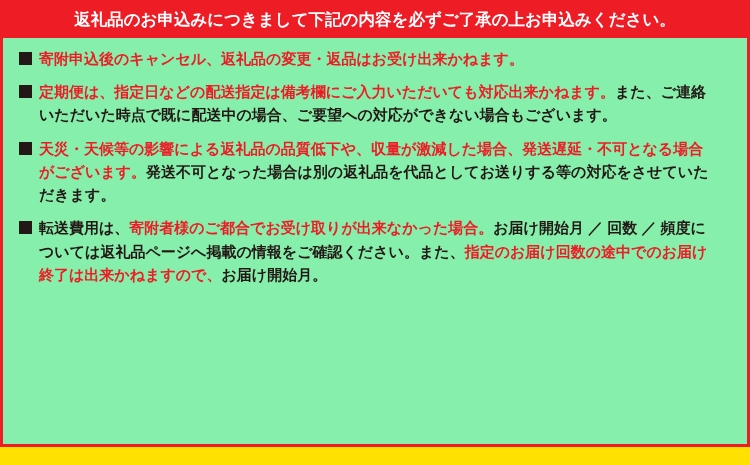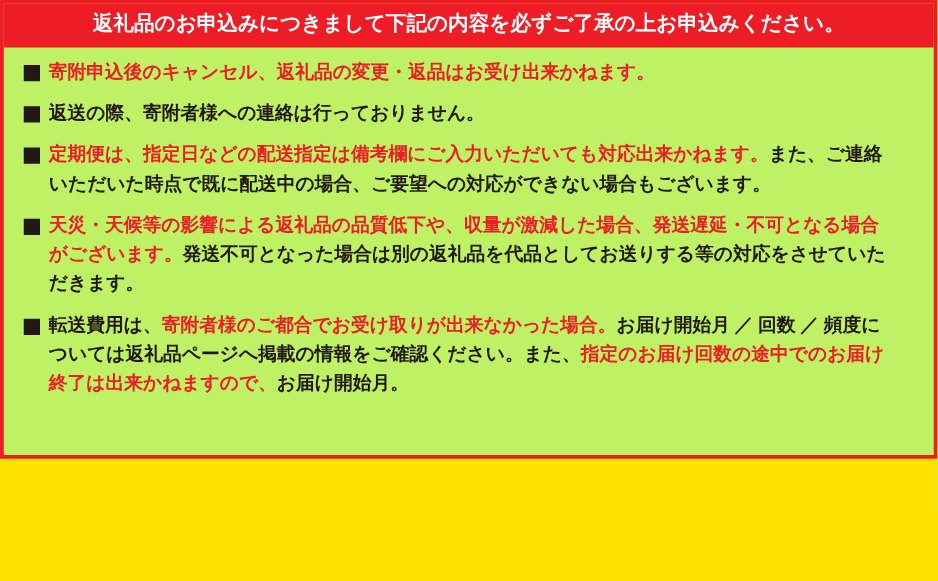--- a/index.html
+++ b/index.html
@@ -8,41 +8,40 @@
   }
   body {
     width: 750px;
     height: 465px;
     background: #ffe100;
     font-family: "Liberation Sans", sans-serif;
     overflow: hidden;
   }
   .notice {
     width: 750px;
-    height: 367px;
+    height: 447px;
     box-sizing: border-box;
     border: 3px solid #ee1c25;
-    background: #bef264;
+    background: #86efac;
     display: flex;
     flex-direction: column;
   }
   .notice-header {
     background: #ee1c25;
     color: #ffffff;
     font-size: 16.5px;
     font-weight: bold;
     text-align: center;
     padding: 7px 4px 8px 4px;
     letter-spacing: 0px;
     line-height: 1.2;
   }
   .notice-body {
     padding: 9px 33px 6px 16px;
     flex: 1;
-    font-family: Liberation Serif, serif;
   }
   .item {
     display: flex;
     align-items: flex-start;
     margin-bottom: 10px;
   }
   .bullet {
     width: 13px;
     height: 13px;
     background: #231815;
@@ -72,26 +71,20 @@
   <div class="notice-body">
     <div class="item">
       <span class="bullet"></span>
       <span class="text">
         <span class="hl">寄附申込後のキャンセル、返礼品の変更・返品はお受け出来かねます。</span>
       </span>
     </div>
     <div class="item">
       <span class="bullet"></span>
       <span class="text">
-        <span class="blk">返送の際、寄附者様への連絡は行っておりません。</span>
-      </span>
-    </div>
-    <div class="item">
-      <span class="bullet"></span>
-      <span class="text">
         <span class="hl">定期便は、指定日などの配送指定は備考欄にご入力いただいても対応出来かねます。</span><span class="blk">また、ご連絡いただいた時点で既に配送中の場合、ご要望への対応ができない場合もございます。</span>
       </span>
     </div>
     <div class="item">
       <span class="bullet"></span>
       <span class="text">
         <span class="hl">天災・天候等の影響による返礼品の品質低下や、収量が激減した場合、発送遅延・不可となる場合がございます。</span><span class="blk">発送不可となった場合は別の返礼品を代品としてお送りする等の対応をさせていただきます。</span>
       </span>
     </div>
     <div class="item">

